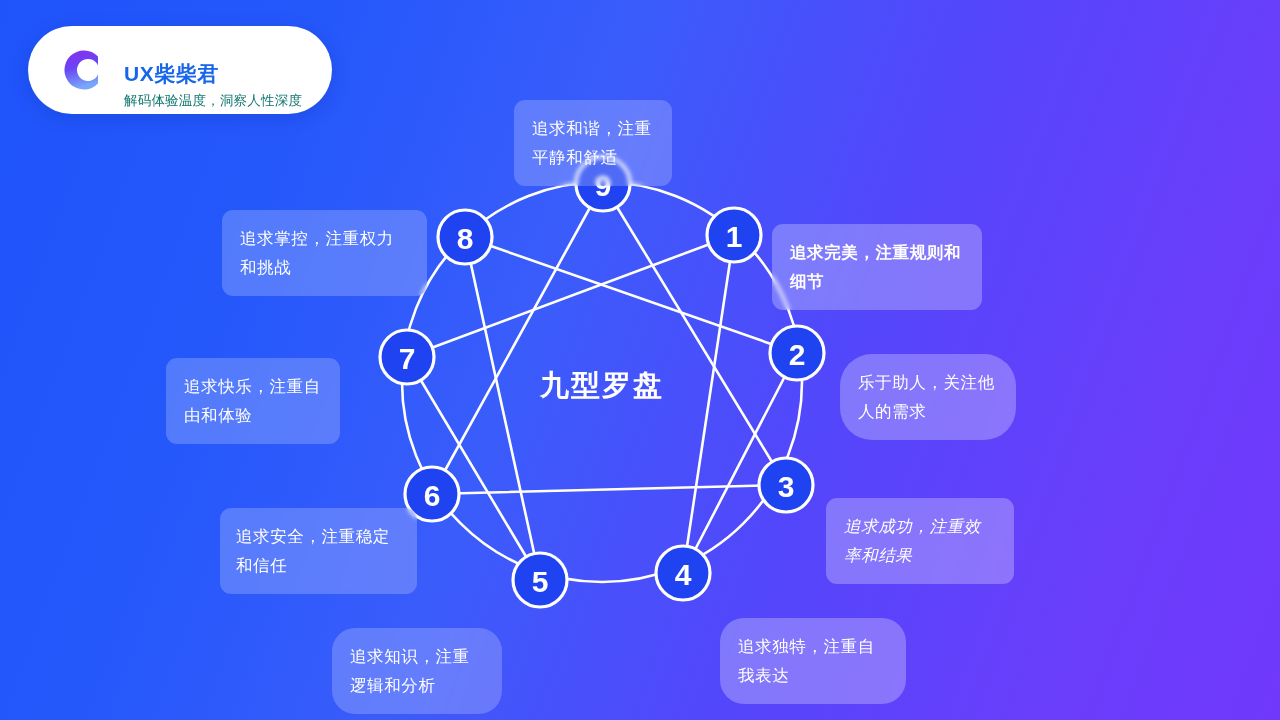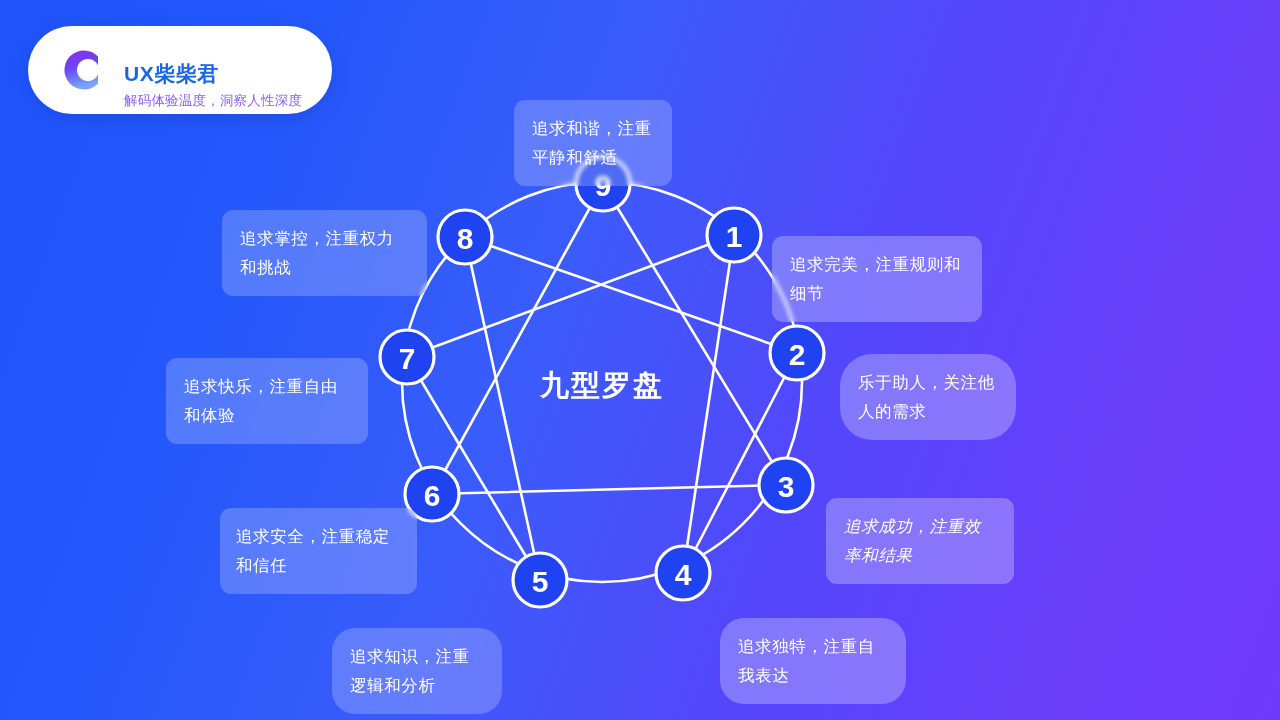--- a/index.html
+++ b/index.html
@@ -19,21 +19,21 @@
     padding-left:26px;
     box-shadow:0 4px 18px rgba(10,30,120,.18);
   }
   #logo-mark{ width:56px; height:56px; flex:0 0 56px; margin-right:14px; }
   #logo-text{ display:flex; flex-direction:column; justify-content:center; }
   #brand-name{
     font-size:21px; font-weight:bold; color:#1766ea;
     letter-spacing:.5px; line-height:1.25;margin-top:32px;
   }
   #brand-tagline{
-    font-size:13.5px; color:#8b5cf6; line-height:1.5; margin-top:3px;
+    font-size:13.5px; color:#0f766e; line-height:1.5; margin-top:3px;
     letter-spacing:.2px;
   }
 
   
   #enneagram-wrap{
     position:absolute; left:340px; top:125px; width:520px; height:520px;
   }
   #enneagram-svg{ width:520px; height:520px; display:block; overflow:visible; }
   .ring, .web-line { fill:none; stroke:#ffffff; stroke-width:2.6; stroke-linecap:round; }
   .node-circle{ fill:#2043f2; stroke:#ffffff; stroke-width:3.2; }
@@ -59,27 +59,27 @@
     line-height:1.75;
     padding:14px 18px;
     letter-spacing:.6px;
     backdrop-filter:blur(2px);
     margin-top:44px;
   }
   .callout.cool{ background:rgba(255,255,255,.21); }
   .callout.warm{ background:rgba(255,255,255,.27); }
 
   #callout-9{ left:514px; top:56px;  width:158px; }
-  #callout-1{ left:772px; top:192px; width:210px; }
+  #callout-1{ left:772px; top:180px; width:210px;font-weight:bold; }
   #callout-2{ left:840px; top:310px; width:176px;border-radius:32px; }
   #callout-3{ left:826px; top:454px; width:188px;font-style:italic; }
   #callout-4{ left:720px; top:574px; width:186px;border-radius:24px; }
   #callout-5{ left:332px; top:584px; width:170px;border-radius:23px; }
   #callout-6{ left:220px; top:464px; width:197px;padding-left:16px; }
-  #callout-7{ left:166px; top:314px; width:202px; }
+  #callout-7{ left:166px; top:314px; width:174px; }
   #callout-8{ left:222px; top:166px; width:205px; }
 </style>
 </head>
 <body>
 
 <div id="logo-badge">
   <svg id="logo-mark" viewBox="0 0 56 56">
     <defs>
       <linearGradient id="cGrad" x1="0" y1="0" x2="0.25" y2="1">
         <stop offset="0%" stop-color="#8a2df0"></stop>

